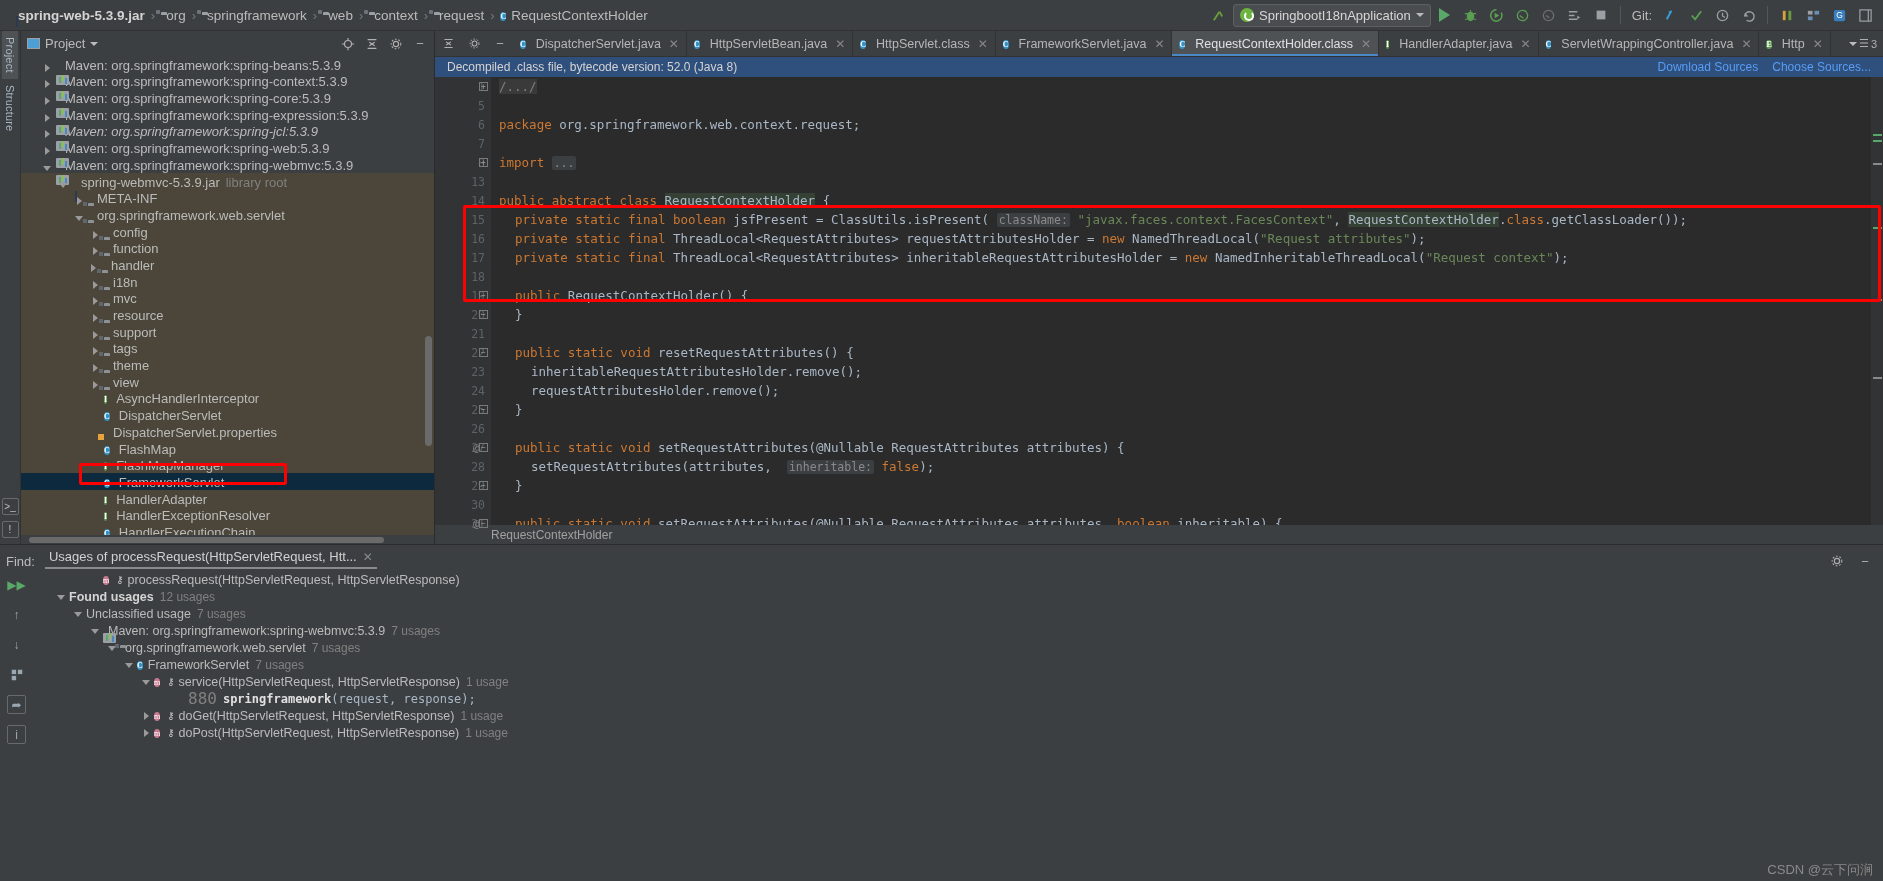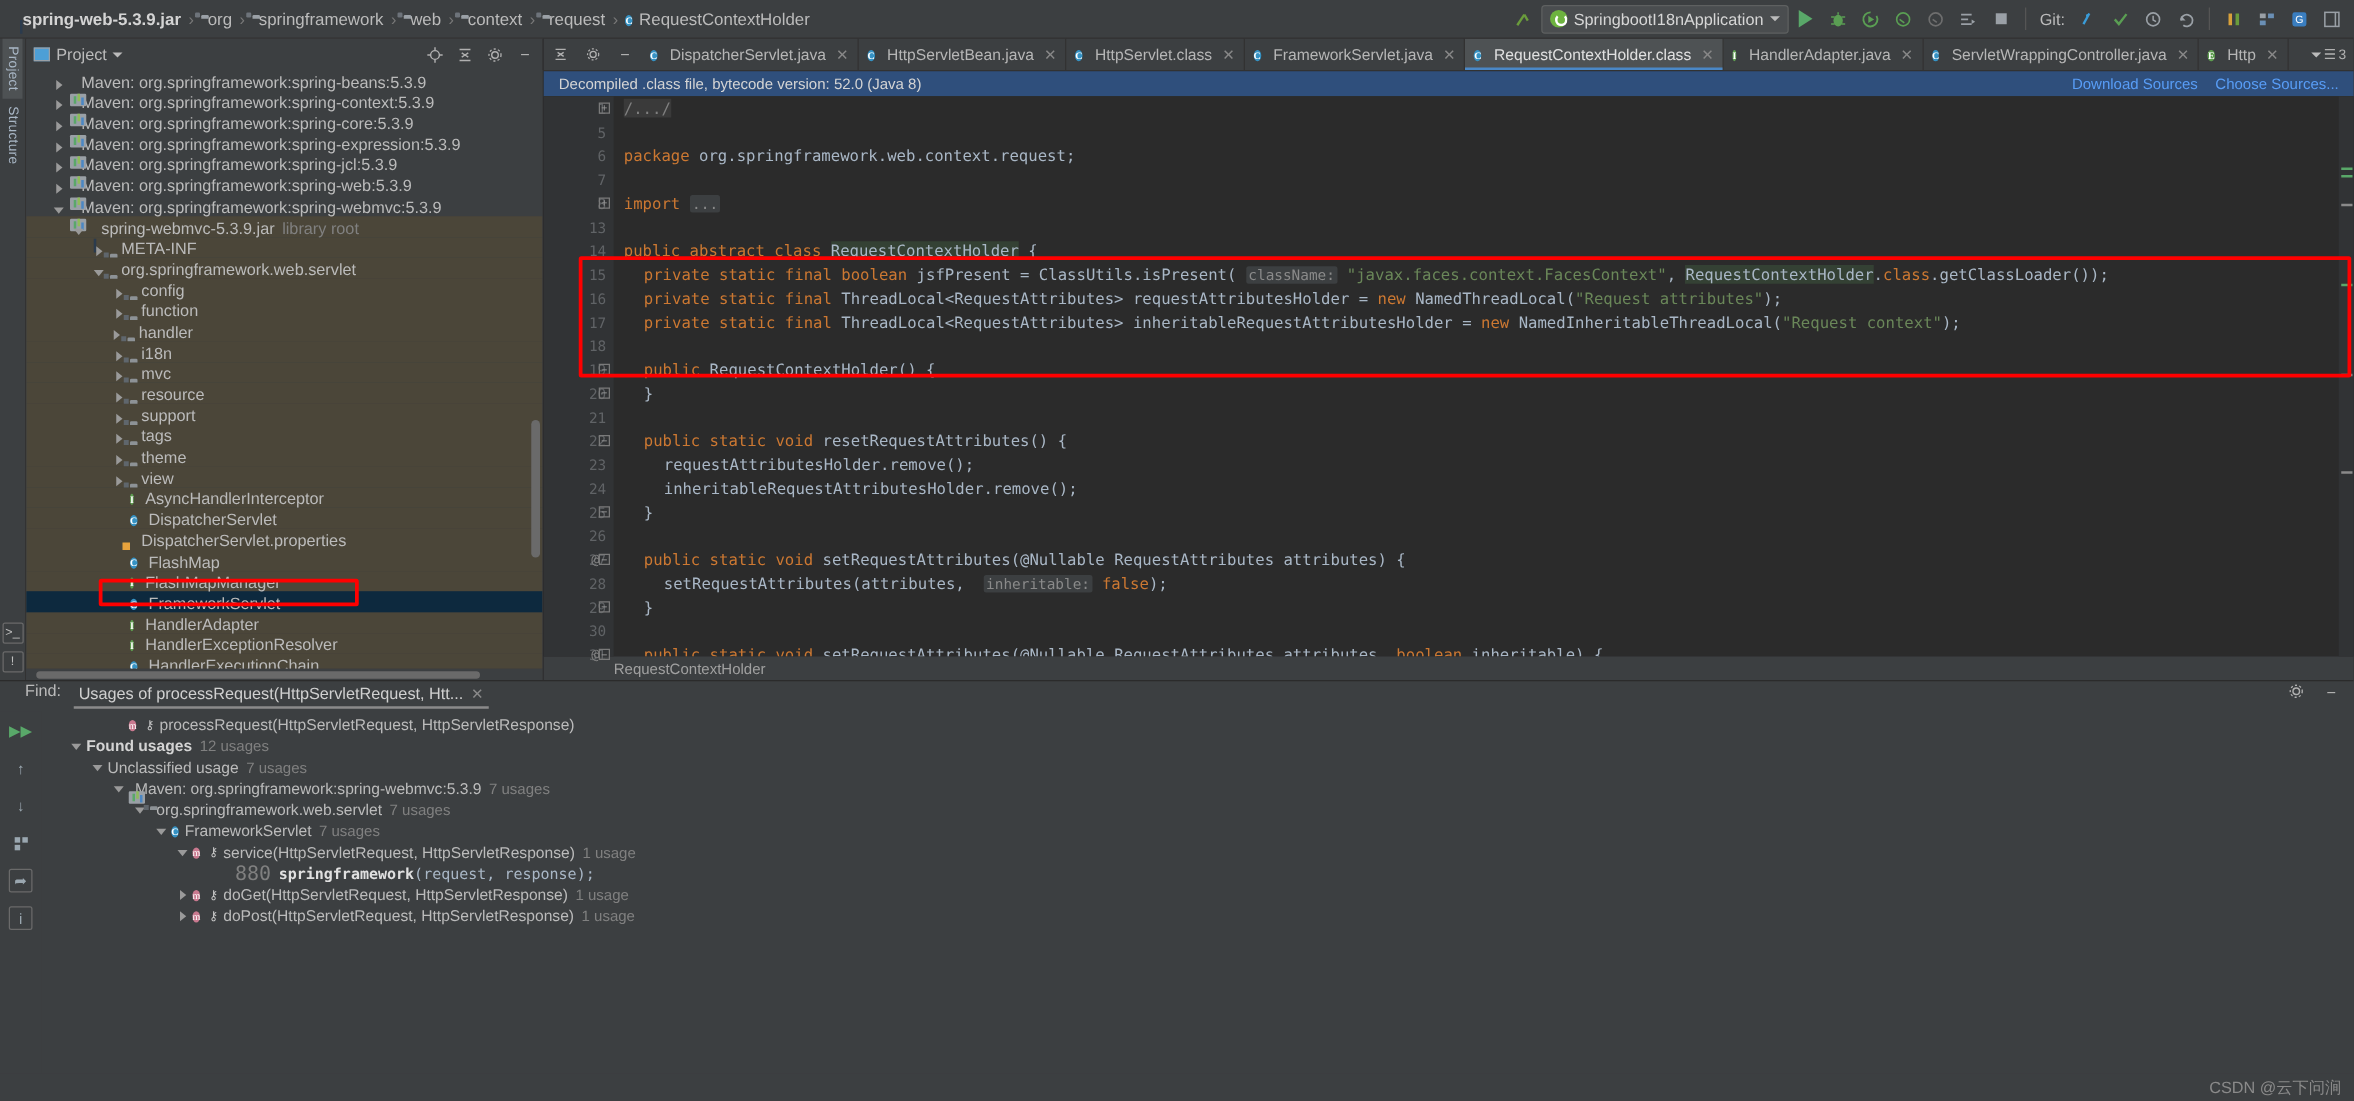--- a/index.html
+++ b/index.html
@@ -136,21 +136,21 @@
   .right-rail { position:absolute; right:0; top:0; bottom:0; width:12px; background:#313335; }
   .mark { position:absolute; right:1px; width:9px; height:2px; }
 
   .breadcrumb-footer {
     height: 19px; flex:0 0 19px; background:#3c3f41; display:flex; align-items:center;
     padding-left: 56px; font-size:12px; color:#a0a0a0;
   }
 
   
   .find-panel { flex: 0 0 315px; background:#3c3f41; display:flex; flex-direction:column; border-top:1px solid #2b2b2b; }
-  .find-head { height: 24px; display:flex; align-items:flex-start; flex:0 0 24px; padding-left:20px; }
+  .find-head { height: 24px; display:flex; align-items:flex-end; flex:0 0 24px; padding-left:6px; }
   .find-lbl { color:#bbbbbb; font-size:13px; margin-right:10px; }
   .find-tab {
     display:flex; align-items:center; gap:6px; font-size:13px; color:#d0d0d0;
     border-bottom: 2px solid #8a8a8a; padding: 2px 4px 3px 4px;
   }
   .find-tab .x { color:#8a8a8a; font-size:12px; }
   .find-head-right { margin-left:auto; display:flex; gap:12px; padding-right:10px; color:#b0b0b0; font-size:13px; }
 
   .find-body { flex:1 1 auto; display:flex; min-height:0; }
   .find-sidebar { width:33px; flex:0 0 33px; background:#3c3f41; display:flex; flex-direction:column; align-items:center; gap:11px; padding-top:6px; }
@@ -376,21 +376,21 @@
           <div class="trow" style="padding-left: 22px;">
             <span class="arrow closed"></span>
             <span class="ic"><span class="mvn-ic"></span></span>
             <span class="t-label">Maven: org.springframework:spring-core:5.3.9</span>
           </div>
           <div class="trow" style="padding-left: 22px;">
             <span class="arrow closed"></span>
             <span class="ic"><span class="mvn-ic"></span></span>
             <span class="t-label">Maven: org.springframework:spring-expression:5.3.9</span>
           </div>
-          <div class="trow" style="padding-left: 22px;">
+          <div class="trow" style="padding-left: 22px; font-style: italic;">
             <span class="arrow closed"></span>
             <span class="ic"><span class="mvn-ic"></span></span>
             <span class="t-label">Maven: org.springframework:spring-jcl:5.3.9</span>
           </div>
           <div class="trow" style="padding-left: 22px;">
             <span class="arrow closed"></span>
             <span class="ic"><span class="mvn-ic"></span></span>
             <span class="t-label">Maven: org.springframework:spring-web:5.3.9</span>
           </div>
           <div class="trow" style="padding-left: 22px;">
@@ -681,22 +681,22 @@
             <div class="cline" style="padding-left: 32px;"></div>
             <div class="cline" style="padding-left: 8px;"><span class="kw">public abstract class</span> <span class="sel-txt ident">RequestContextHolder</span> <span class="ident">{</span></div>
             <div class="cline" style="padding-left: 24px;"><span class="kw">private static final boolean</span> <span class="ident">jsfPresent = ClassUtils.isPresent(</span> <span class="hint">className:</span> <span class="str">"javax.faces.context.FacesContext"</span><span class="ident">, </span><span class="sel-txt ident">RequestContextHolder</span><span class="ident">.</span><span class="kw">class</span><span class="ident">.getClassLoader());</span></div>
             <div class="cline" style="padding-left: 24px;"><span class="kw">private static final</span> <span class="ident">ThreadLocal&lt;RequestAttributes&gt; requestAttributesHolder = </span><span class="kw">new</span><span class="ident"> NamedThreadLocal(</span><span class="str">"Request attributes"</span><span class="ident">);</span></div>
             <div class="cline" style="padding-left: 24px;"><span class="kw">private static final</span> <span class="ident">ThreadLocal&lt;RequestAttributes&gt; inheritableRequestAttributesHolder = </span><span class="kw">new</span><span class="ident"> NamedInheritableThreadLocal(</span><span class="str">"Request context"</span><span class="ident">);</span></div>
             <div class="cline" style="padding-left: 8px;"></div>
             <div class="cline" style="padding-left: 24px;"><span class="kw">public</span> <span class="ident">RequestContextHolder() {</span></div>
             <div class="cline" style="padding-left: 24px;"><span class="ident">}</span></div>
             <div class="cline" style="padding-left: 8px;"></div>
             <div class="cline" style="padding-left: 24px;"><span class="kw">public static void</span> <span class="ident">resetRequestAttributes() {</span></div>
+            <div class="cline" style="padding-left: 40px;"><span class="ident">inheritableRequestAttributesHolder.remove();</span></div>
             <div class="cline" style="padding-left: 40px;"><span class="ident">requestAttributesHolder.remove();</span></div>
-            <div class="cline" style="padding-left: 40px;"><span class="ident">inheritableRequestAttributesHolder.remove();</span></div>
             <div class="cline" style="padding-left: 24px;"><span class="ident">}</span></div>
             <div class="cline" style="padding-left: 8px;"></div>
             <div class="cline" style="padding-left: 24px;"><span class="kw">public static void</span> <span class="ident">setRequestAttributes(</span><span class="ident">@Nullable RequestAttributes attributes) {</span></div>
             <div class="cline" style="padding-left: 40px;"><span class="ident">setRequestAttributes(attributes, </span> <span class="hint">inheritable:</span> <span class="kw">false</span><span class="ident">);</span></div>
             <div class="cline" style="padding-left: 24px;"><span class="ident">}</span></div>
             <div class="cline" style="padding-left: 8px;"></div>
             <div class="cline" style="padding-left: 24px;"><span class="kw">public static void</span> <span class="ident">setRequestAttributes(</span><span class="ident">@Nullable RequestAttributes attributes, </span><span class="kw">boolean</span><span class="ident"> inheritable) {</span></div>
           </div>
         <div class="right-rail">
           <div class="mark" style="top:57px;background:#59a869;"></div>

